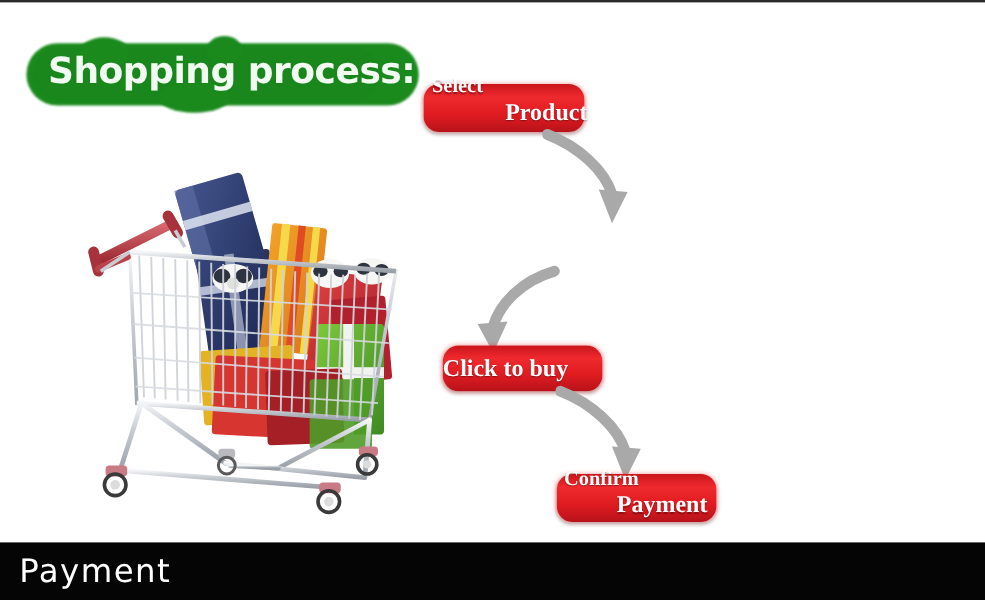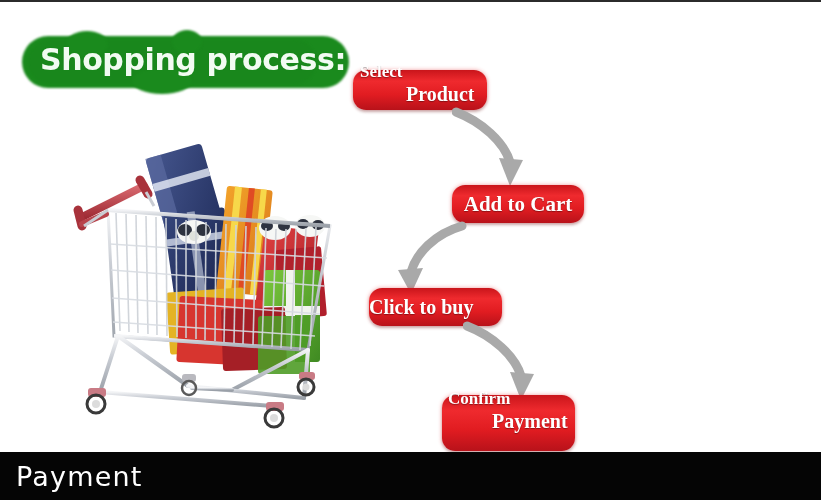--- a/index.html
+++ b/index.html
@@ -75,32 +75,32 @@
     overflow:visible;
   }
   .flow-node .ln{
     position:absolute;white-space:nowrap;
     text-shadow:0 1px 1px rgba(0,0,0,0.35);
   }
 
   
   #node-select{ left:353px; top:70px; width:134px; height:40px; }
   #node-select .ln1{ left:7px;  top:-8px;  font-size:17px; }
-  #node-select .ln2{ left:53px; top:13px; font-size:20px; }
+  #node-select .ln2{ left:68px; top:13px; font-size:20px; }
 
   
   #node-cart{ left:452px; top:185px; width:132px; height:38px; }
   #node-cart .ln1{ left:0; top:7px; width:132px; text-align:center; font-size:21px; }
 
   
   #node-click{ left:369px; top:288px; width:133px; height:38px; }
   #node-click .ln1{ left:0; top:8px; width:133px; font-size:20px; }
 
   
-  #node-confirm{ left:442px; top:395px; width:133px; height:56px; }
+  #node-confirm{ left:464px; top:395px; width:133px; height:40px; }
   #node-confirm .ln1{ left:6px;  top:-6px; font-size:17px; }
   #node-confirm .ln2{ left:50px; top:15px; font-size:20px; }
 
   .arrow-svg{ position:absolute; }
   #arrow-1{ left:452px; top:106px; }
   #arrow-2{ left:388px; top:220px; }
   #arrow-3{ left:463px; top:320px; }
 
   
   #footer-bar{
@@ -302,23 +302,20 @@
   <div class="flow-node" id="node-select">
     <span class="ln ln1">Select</span>
     <span class="ln ln2">Product</span>
   </div>
 
   <svg class="arrow-svg" id="arrow-1" width="100" height="85" viewBox="0 0 100 85">
     <path d="M4 6 C 30 16, 52 36, 58 56" stroke="#a9a9a9" stroke-width="9" fill="none" stroke-linecap="round"></path>
     <polygon points="47,52 71,54 58,80" fill="#a9a9a9"></polygon>
   </svg>
 
-  <div class="flow-node" id="node-cart">
-    <span class="ln ln1">Add to Cart</span>
-  </div>
 
   <svg class="arrow-svg" id="arrow-2" width="100" height="80" viewBox="0 0 100 80">
     <path d="M74 6 C 46 14, 28 34, 23 52" stroke="#a9a9a9" stroke-width="9" fill="none" stroke-linecap="round"></path>
     <polygon points="10,50 35,48 23,74" fill="#a9a9a9"></polygon>
   </svg>
 
   <div class="flow-node" id="node-click">
     <span class="ln ln1">Click to buy</span>
   </div>
 

